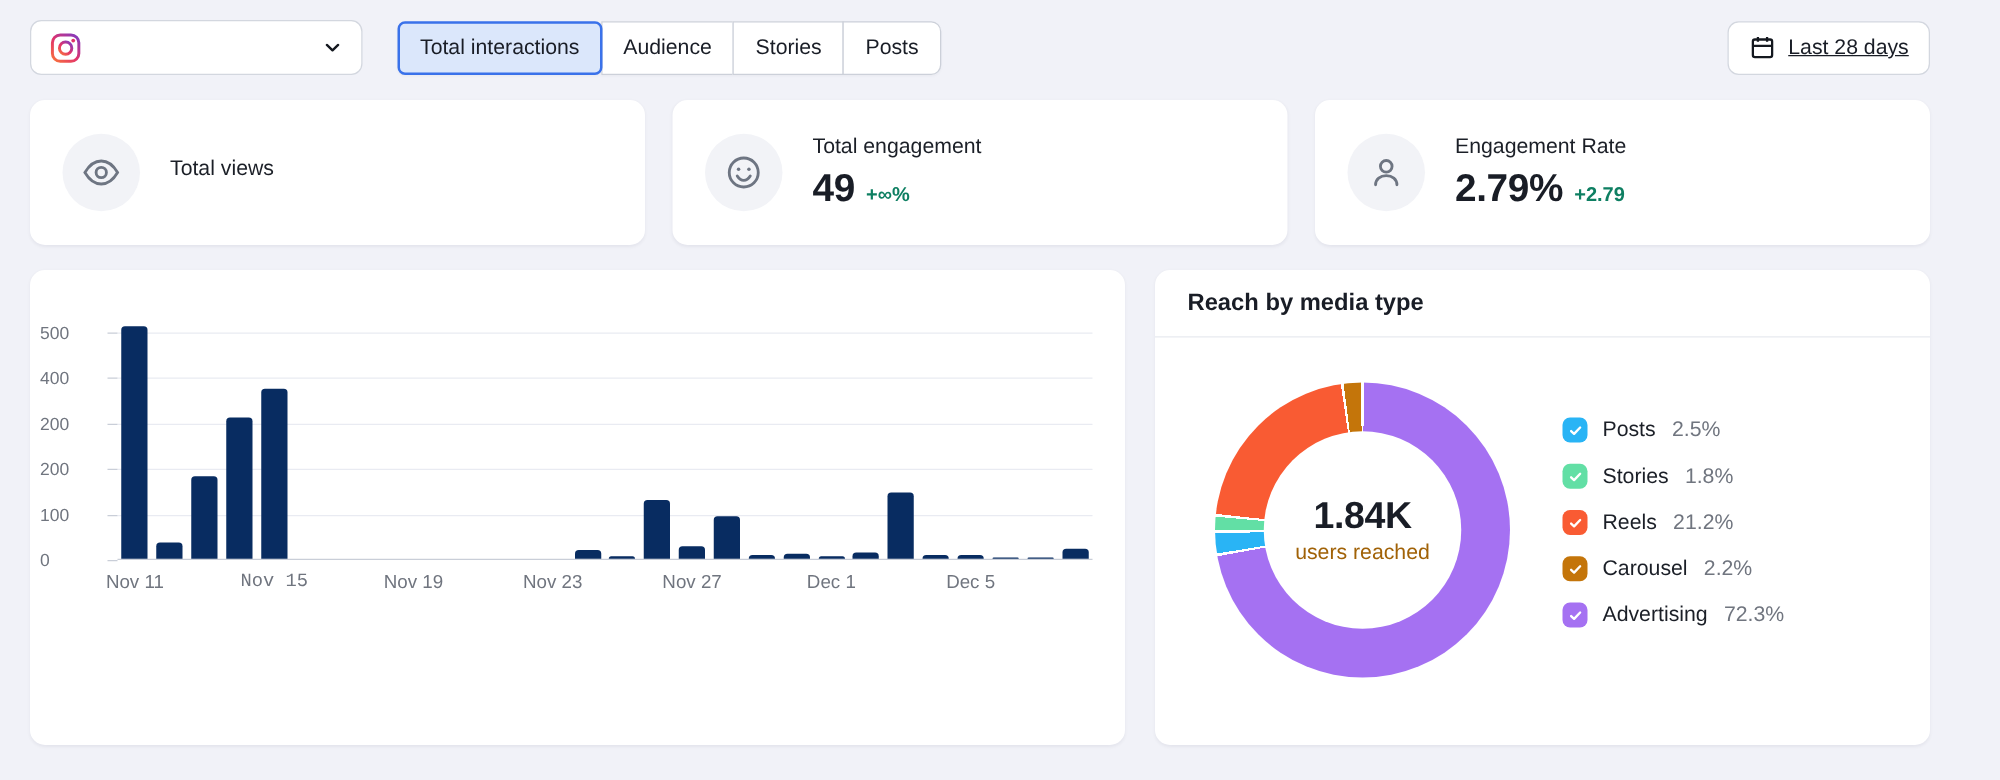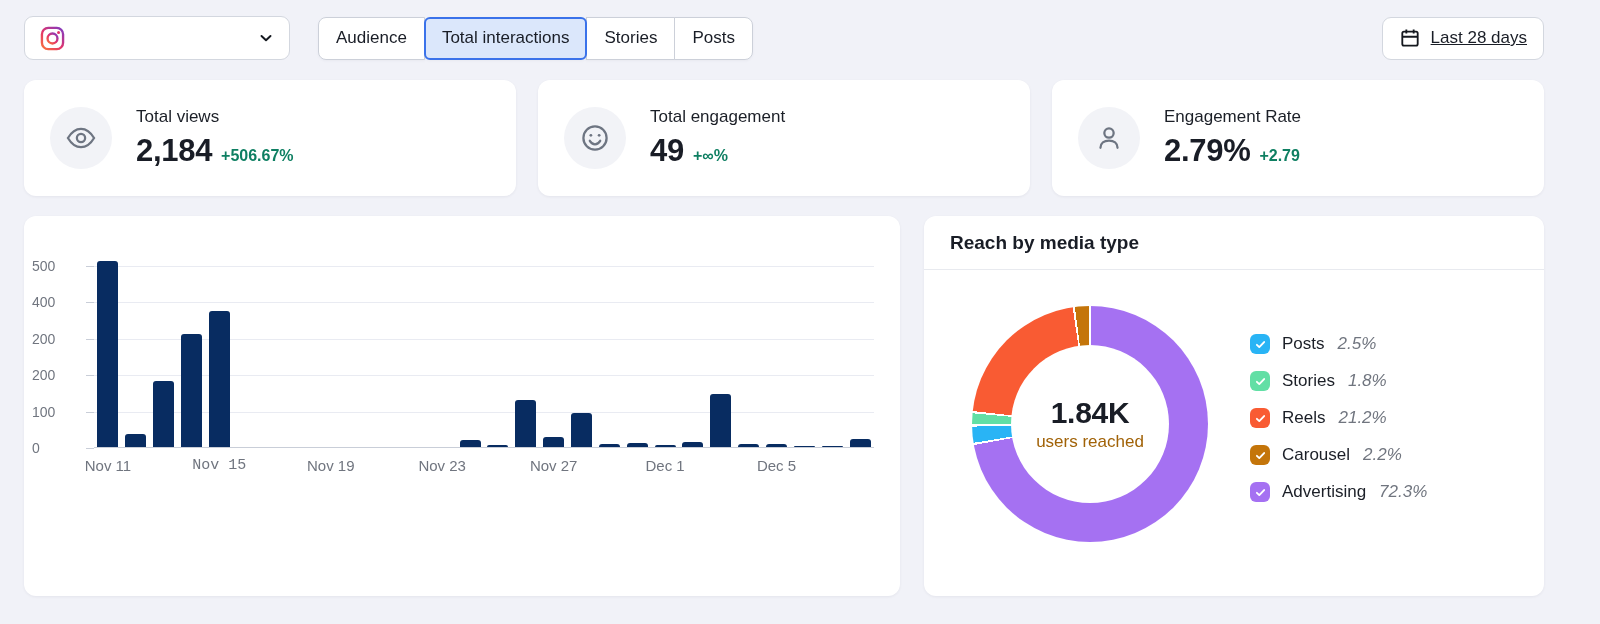--- a/index.html
+++ b/index.html
@@ -103,21 +103,21 @@
   }
   .donut-value { font-size:30px; font-weight:700; letter-spacing:-.3px; }
   .donut-sub { font-size:17px; color:#a16207; margin-top:2px; }
   .legend { margin-left:42px; padding-top:28px; display:flex; flex-direction:column; gap:17px; }
   .legend-row { display:flex; align-items:center; gap:12px; cursor:pointer; }
   .legend-check {
     width:20px; height:20px; border-radius:6px; flex:none;
     display:flex; align-items:center; justify-content:center;
   }
   .legend-label { font-size:17px; color:#1b1f27; }
-  .legend-pct { font-size:17px; color:#70757f; margin-left:1px;font-style:italic; }
+  .legend-pct { font-size:17px; color:#70757f; margin-left:1px; }
 
   svg { display:block; }
 </style>
 </head>
 <body>
 
 <div class="page">
   <div class="content">
 
     <div class="topbar">
@@ -138,22 +138,22 @@
         </span>
         <span class="spacer"></span>
         <span>
           <svg width="18" height="18" viewBox="0 0 24 24" fill="none">
             <path d="M6 9.3 L12 15 L18 9.3" stroke="#14181f" stroke-width="2.6" stroke-linecap="round" stroke-linejoin="round"></path>
           </svg>
         </span>
       </div>
 
       <div class="seg-tabs">
+        <div class="seg-tab selected">Total interactions</div>
         <div class="seg-tab">Audience</div>
-        <div class="seg-tab selected">Total interactions</div>
         <div class="seg-tab">Stories</div>
         <div class="seg-tab">Posts</div>
       </div>
 
       <div class="daterange-btn">
         <span>
           <svg width="22" height="22" viewBox="0 0 24 24" fill="none">
             <rect x="3.6" y="5" width="16.8" height="15.4" rx="1.8" stroke="#14181f" stroke-width="2"></rect>
             <path d="M8 2.8 V7 M16 2.8 V7 M3.6 10.6 H20.4" stroke="#14181f" stroke-width="2"></path>
           </svg>
@@ -166,24 +166,20 @@
 
       <div class="kpi-card">
         <div class="kpi-icon-wrap">
           <svg width="32" height="32" viewBox="0 0 24 24" fill="none">
             <path d="M2.2 12 C5.2 6.9 8.8 5.1 12 5.1 C15.2 5.1 18.8 6.9 21.8 12 C18.8 17.1 15.2 18.9 12 18.9 C8.8 18.9 5.2 17.1 2.2 12 Z" stroke="#6e7582" stroke-width="1.7"></path>
             <circle cx="12" cy="12" r="3.1" stroke="#6e7582" stroke-width="1.7"></circle>
           </svg>
         </div>
         <div>
           <div class="kpi-label">Total views</div>
-          <div class="kpi-value-line">
-            <span class="kpi-value">2,184</span>
-            <span class="kpi-delta">+506.67%</span>
-          </div>
         </div>
       </div>
 
       <div class="kpi-card">
         <div class="kpi-icon-wrap">
           <svg width="32" height="32" viewBox="0 0 24 24" fill="none">
             <circle cx="12" cy="12" r="8.7" stroke="#6e7582" stroke-width="1.7"></circle>
             <circle cx="8.9" cy="10" r="1.05" fill="#6e7582"></circle>
             <circle cx="15.1" cy="10" r="1.05" fill="#6e7582"></circle>
             <path d="M8.1 14.1 C9.2 15.9 10.6 16.7 12 16.7 C13.4 16.7 14.8 15.9 15.9 14.1" stroke="#6e7582" stroke-width="1.7" stroke-linecap="round"></path>

